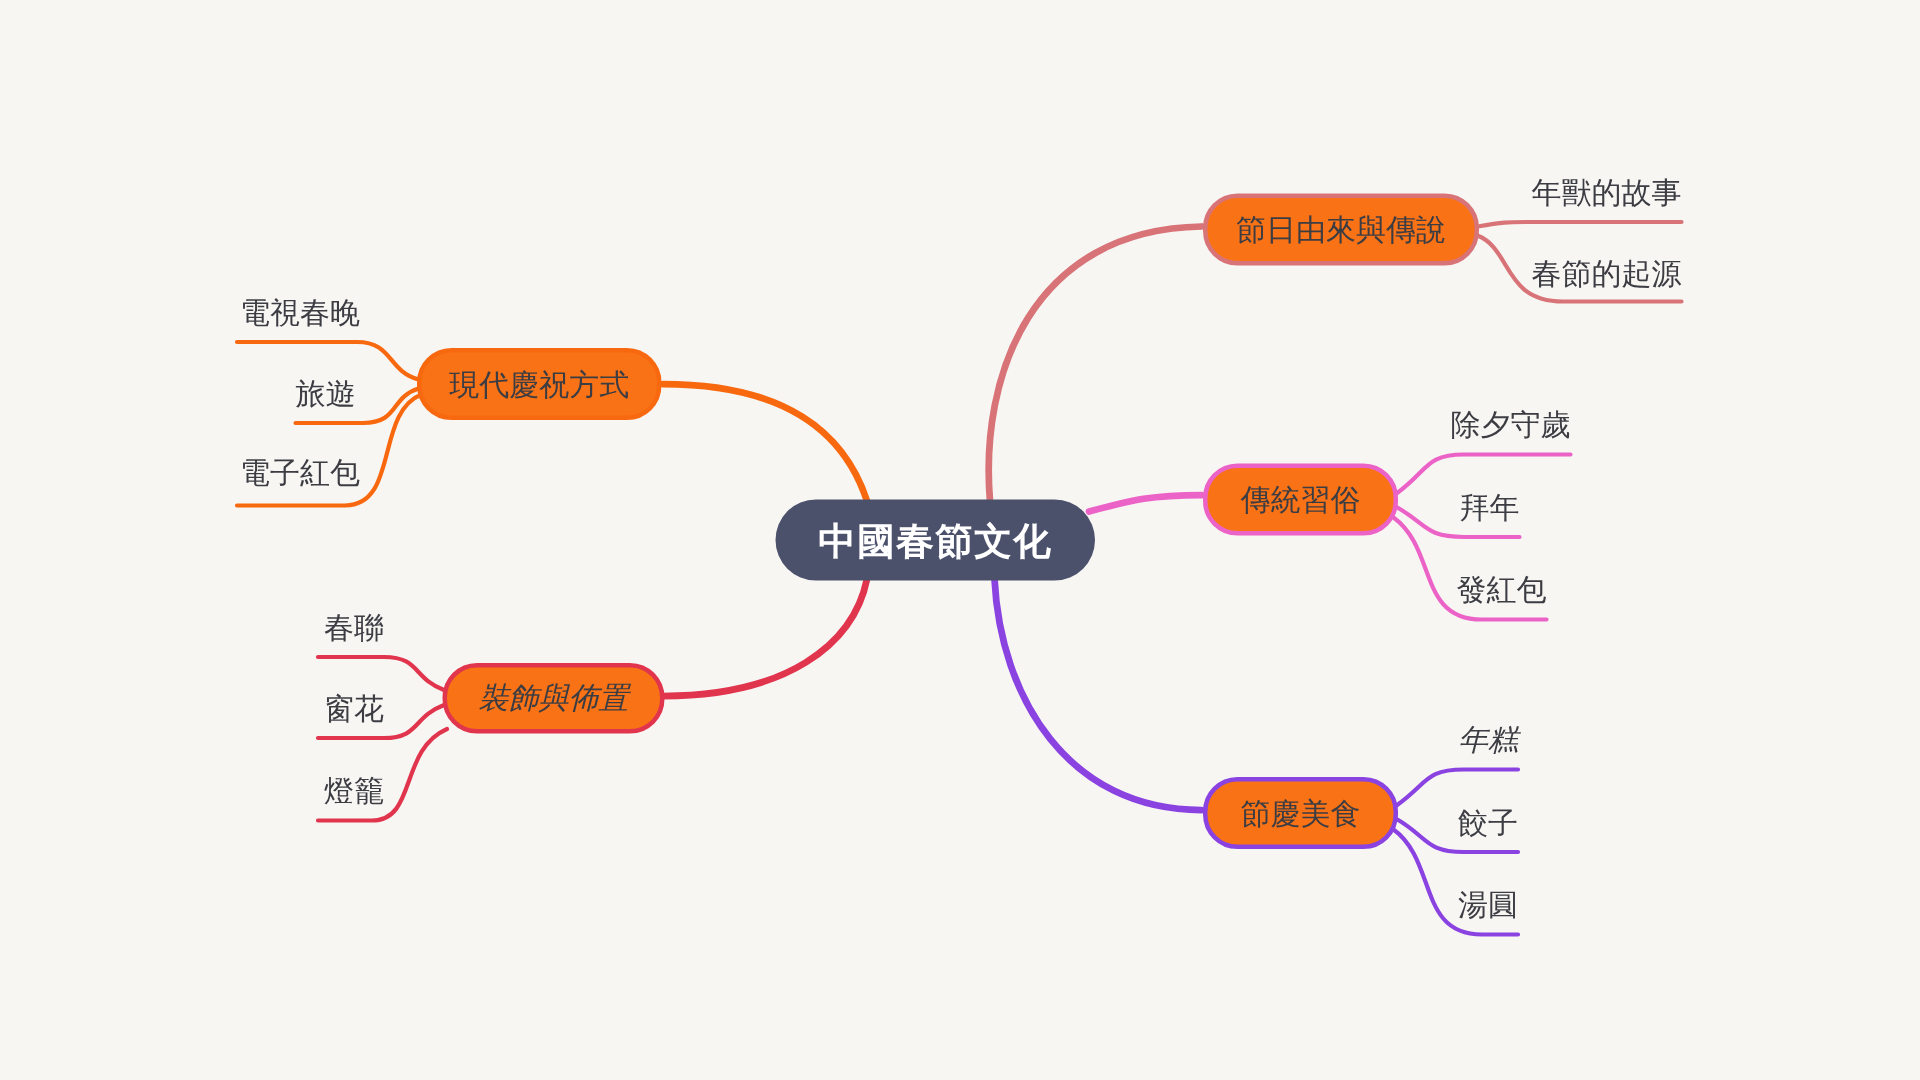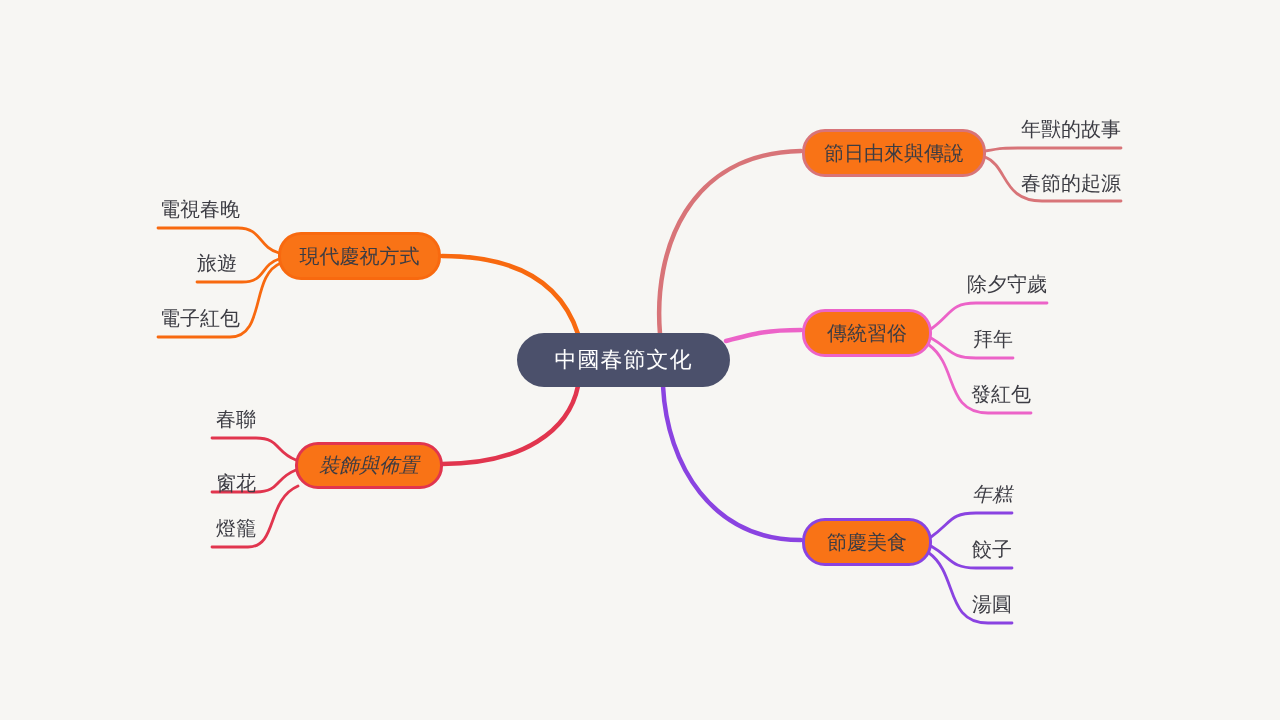--- a/index.html
+++ b/index.html
@@ -24,22 +24,22 @@
   .node {
     position: absolute;
     display: flex;
     align-items: center;
     justify-content: center;
     box-sizing: border-box;
     white-space: nowrap;
   }
   .root-node {
     border-radius: 27px;
-    font-size: 22px;
-    font-weight: 400;
+    font-size: 25px;
+    font-weight: 700;
     letter-spacing: 1px;
   }
   .branch-node {
     background: #f97316;
     border: 3.5px solid #888;
     border-radius: 23px;
     font-size: 20px;
   }
   .leaf {
     position: absolute;
@@ -111,19 +111,19 @@
   <div class="leaf" style="right: 233px; top: 272px; color: rgb(60, 60, 67);">除夕守歲</div>
   <div class="leaf" style="right: 267px; top: 327px; color: rgb(60, 60, 67);">拜年</div>
   <div class="leaf" style="right: 249px; top: 382px; color: rgb(60, 60, 67);">發紅包</div>
 
   <div class="leaf" style="right: 268px; top: 482px; color: rgb(60, 60, 67); font-style: italic;">年糕</div>
   <div class="leaf" style="right: 268px; top: 537px; color: rgb(60, 60, 67);">餃子</div>
   <div class="leaf" style="right: 268px; top: 592px; color: rgb(60, 60, 67);">湯圓</div>
 
   <div class="leaf" style="left: 160px; top: 197px; color: rgb(60, 60, 67);">電視春晚</div>
   <div class="leaf" style="left: 197px; top: 251px; color: rgb(60, 60, 67);">旅遊</div>
-  <div class="leaf" style="left: 160px; top: 306px; color: rgb(60, 60, 67);">電子紅包</div>
+  <div class="leaf" style="left: 160px; top: 306px; color: rgb(60, 60, 67); font-family: Liberation Mono, monospace;">電子紅包</div>
 
   <div class="leaf" style="left: 216px; top: 407px; color: rgb(60, 60, 67);">春聯</div>
-  <div class="leaf" style="left: 216px; top: 471px; color: rgb(60, 60, 67);">窗花</div>
+  <div class="leaf" style="left: 216px; top: 461px; color: rgb(60, 60, 67);">窗花</div>
   <div class="leaf" style="left: 216px; top: 516px; color: rgb(60, 60, 67);">燈籠</div>
 
 </div>
 
 </body></html>

